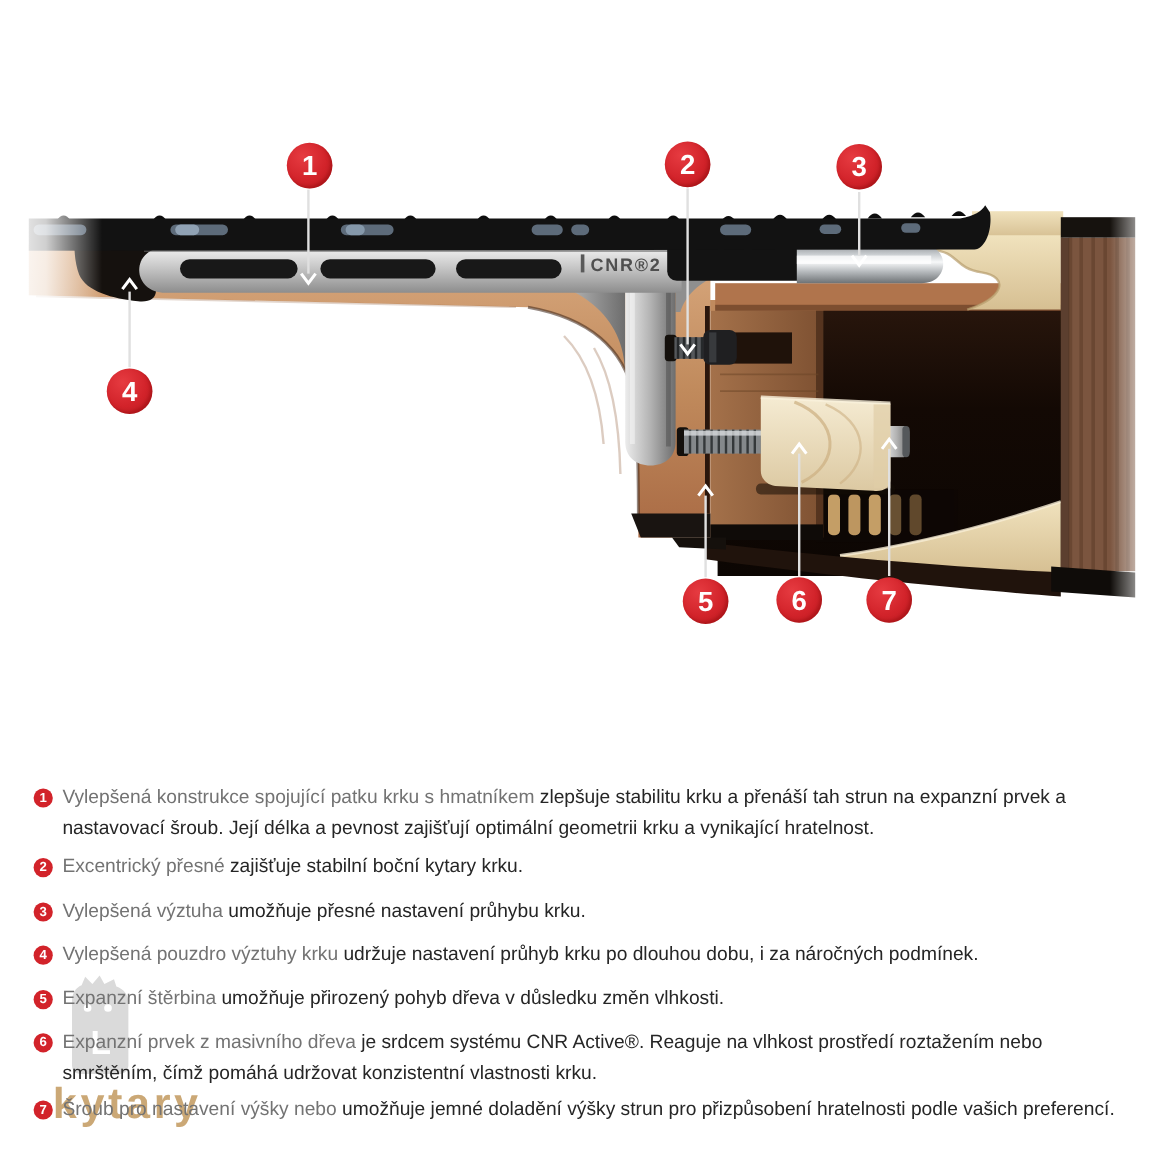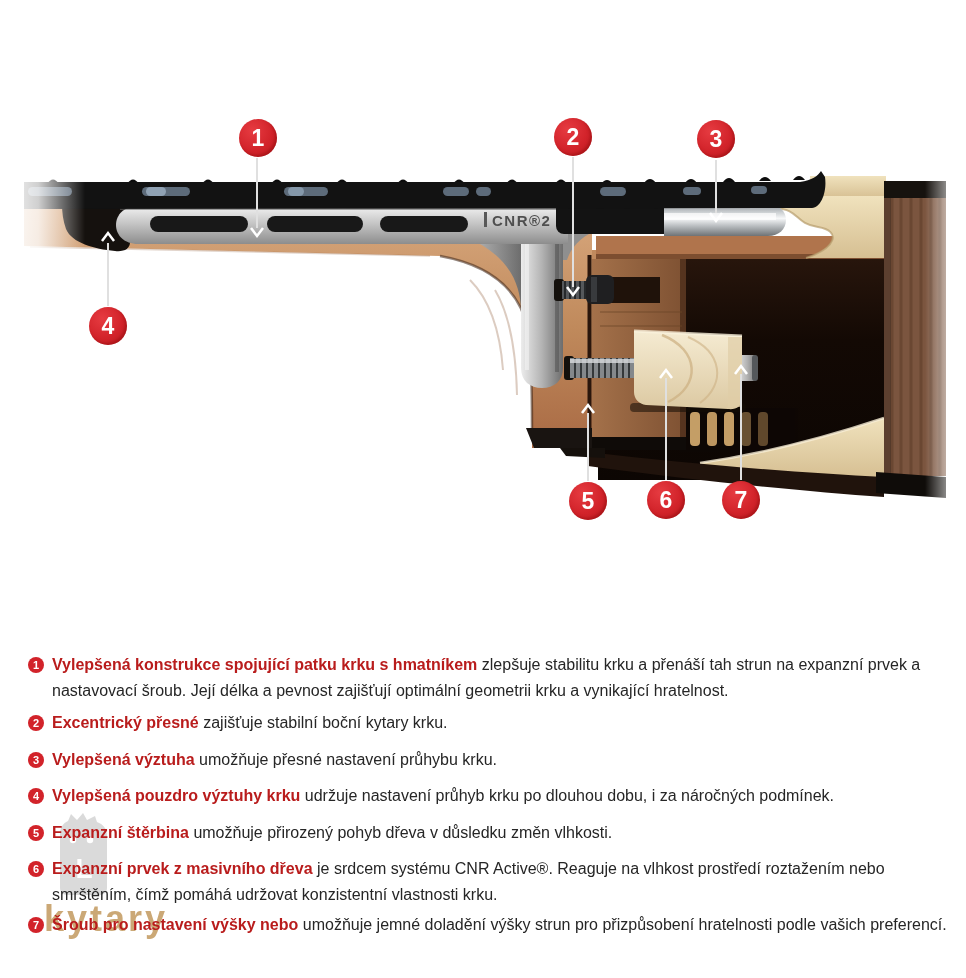--- a/index.html
+++ b/index.html
@@ -12,21 +12,21 @@
      color:#fff;font-weight:bold;font-size:23px;display:flex;align-items:center;justify-content:center;
      z-index:5;box-shadow:inset -2px -2px 3px rgba(120,0,0,.35);}
   .c1{left:239px;top:119px}.c2{left:554px;top:118px}.c3{left:697px;top:120px}
   .c4{left:89px;top:307px}.c5{left:569px;top:482px}.c6{left:647px;top:481px}.c7{left:722px;top:481px}
   
   #legend{position:absolute;left:28px;top:652px;width:922px;z-index:3;
      font-size:16px;line-height:26px;color:#262626;}
   .leg-item{position:relative;padding-left:24px;}
   .leg-item .bullet{position:absolute;left:0;top:5px;width:16px;height:16px;border-radius:50%;
      background:#d2232a;color:#fff;font-size:11px;font-weight:bold;line-height:16px;text-align:center;}
-  .leg-item b{font-weight:bold;color:#b91c1c;}
+  .leg-item b{font-weight:normal;color:#737373;}
   .m1{margin-bottom:6px}.m2{margin-bottom:11px}.m3{margin-bottom:10px}
   .m4{margin-bottom:11px}.m5{margin-bottom:10px}.m6{margin-bottom:4px}
   
   #watermark{position:absolute;left:50px;top:812px;z-index:2;opacity:.55;pointer-events:none;}
   #watermark .wm-text{font-size:36px;font-weight:bold;letter-spacing:3px;color:#a16207;margin-top:-2px;margin-left:-6px;}
 </style>
 </head>
 <body>
 
 <svg id="illustration" width="966" height="620" viewBox="0 0 966 620">

